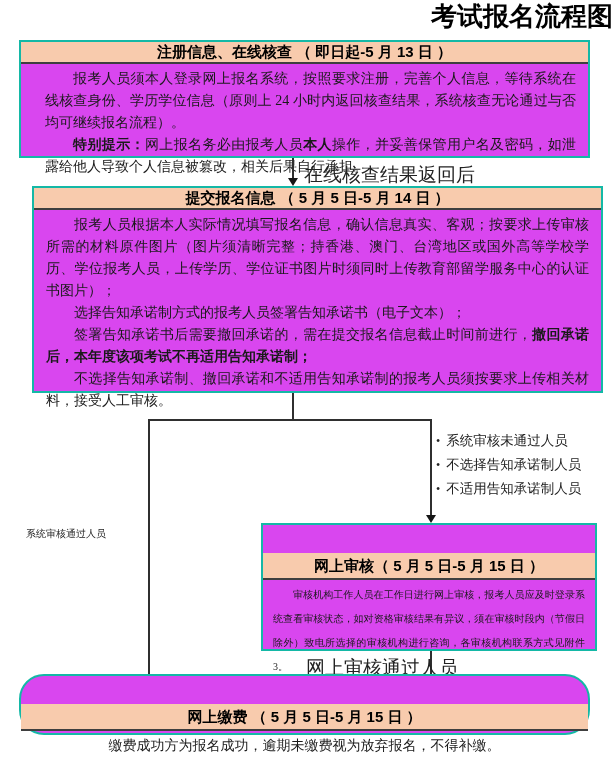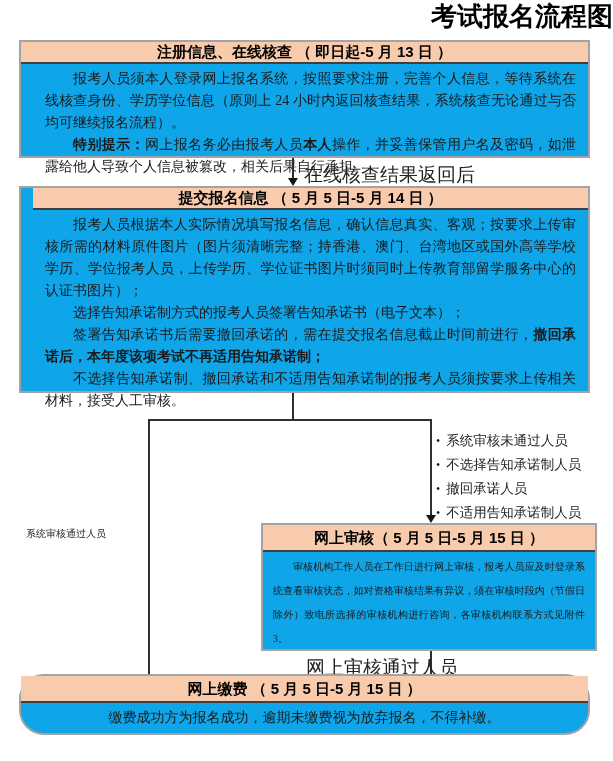--- a/index.html
+++ b/index.html
@@ -6,29 +6,29 @@
   .page{
     position:relative;width:613px;height:761px;background:#ffffff;
     font-family:"Liberation Serif","DejaVu Serif",serif;color:#111;overflow:hidden;
   }
   .title{
     position:absolute;top:0;left:0;width:613px;margin:0;text-align:right;
     font-size:26px;font-weight:bold;line-height:34px;
     font-family:"Liberation Serif","DejaVu Serif",serif;color:#000;
   }
   .box{
-    position:absolute;border:2px solid #a3a3a3;background:#0ea5e9;box-sizing:border-box;
+    position:absolute;border:2px solid #14b8a6;background:#d946ef;box-sizing:border-box;
   }
   .box-header{
     background:#F8CBAD;border-bottom:2px solid #3f3f3f;text-align:center;
     font-weight:bold;font-family:"Liberation Sans","DejaVu Sans",sans-serif;
     font-size:15px;color:#000;box-sizing:border-box;
   }
   .hdr22{height:22px;line-height:20px;}
-  .hdr27{height:27px;line-height:25px;}
+  .hdr27{height:27px;line-height:25px;margin-top:28px;}
   .box-body{
     text-align:justify;font-size:14px;color:#1a1a1a;box-sizing:border-box;
   }
   .box-body p{margin:0;text-indent:2em;}
   .lh22 p{line-height:22px;}
   .lh24 p{line-height:24px;}
   .vline,.hline{position:absolute;background:#2f2f2f;}
   .vline{width:2px;}
   .hline{height:2px;}
   .arrow-down{
@@ -57,40 +57,39 @@
     <div class="box-body lh22" style="padding:4px 12px 0 24px;">
       <p><span>报考人员须本人登录网上报名系统，按照要求注册，完善个人信息，等待系统在线核查身份、学历学位信息（原则上 24 小时内返回核查结果，系统核查无论通过与否均可继续报名流程）。</span></p>
       <p><span class="bold">特别提示：</span><span>网上报名务必由报考人员</span><span class="bold">本人</span><span>操作，并妥善保管用户名及密码，如泄露给他人导致个人信息被篡改，相关后果自行承担。</span></p>
     </div>
   </div>
 
   <div class="vline" style="left:292px;top:158px;height:21px;"></div>
   <div class="arrow-down" style="left:288px;top:178px;"></div>
   <div class="flow-label" style="left:304px;top:162px;">在线核查结果返回后</div>
 
-  <div class="box" style="left:19px;top:186px;width:571px;height:207px;padding-left:12px;">
+  <div class="box" style="left:32px;top:186px;width:571px;height:207px;">
     <div class="box-header hdr22">提交报名信息 （ 5 月 5 日-5 月 14 日 ）</div>
     <div class="box-body lh22" style="padding:4px 12px 0 12px;">
       <p><span>报考人员根据本人实际情况填写报名信息，确认信息真实、客观；按要求上传审核所需的材料原件图片（图片须清晰完整；持香港、澳门、台湾地区或国外高等学校学历、学位报考人员，上传学历、学位证书图片时须同时上传教育部留学服务中心的认证书图片）；</span></p>
       <p><span>选择告知承诺制方式的报考人员签署告知承诺书（电子文本）；</span></p>
       <p><span>签署告知承诺书后需要撤回承诺的，需在提交报名信息截止时间前进行，</span><span class="bold">撤回承诺后，本年度该项考试不再适用告知承诺制；</span></p>
       <p><span>不选择告知承诺制、撤回承诺和不适用告知承诺制的报考人员须按要求上传相关材料，接受人工审核。</span></p>
     </div>
   </div>
 
   <div class="vline" style="left:292px;top:393px;height:28px;"></div>
   <div class="hline" style="left:148px;top:419px;width:284px;"></div>
   <div class="vline" style="left:148px;top:419px;height:257px;"></div>
   <div class="vline" style="left:430px;top:419px;height:97px;"></div>
   <div class="arrow-down" style="left:426px;top:515px;"></div>
 
   <div class="bullets">
     <div class="bullet-item"><span class="dot">•</span><span>系统审核未通过人员</span></div>
     <div class="bullet-item"><span class="dot">•</span><span>不选择告知承诺制人员</span></div>
-    <div class="bullet-item"><span class="dot">•</span><span>撤回承诺人员</span></div>
     <div class="bullet-item"><span class="dot">•</span><span>不适用告知承诺制人员</span></div>
   </div>
 
   <div class="flow-label" style="left:26px;top:527px;font-size:10px;">系统审核通过人员</div>
 
   <div class="box" style="left:261px;top:523px;width:336px;height:128px;">
     <div class="box-header hdr27">网上审核（ 5 月 5 日-5 月 15 日 ）</div>
     <div class="box-body lh24" style="padding:3px 10px 0 10px;font-size:10px;">
       <p><span>审核机构工作人员在工作日进行网上审核，报考人员应及时登录系统查看审核状态，如对资格审核结果有异议，须在审核时段内（节假日除外）致电所选择的审核机构进行咨询，各审核机构联系方式见附件 3。</span></p>
     </div>

